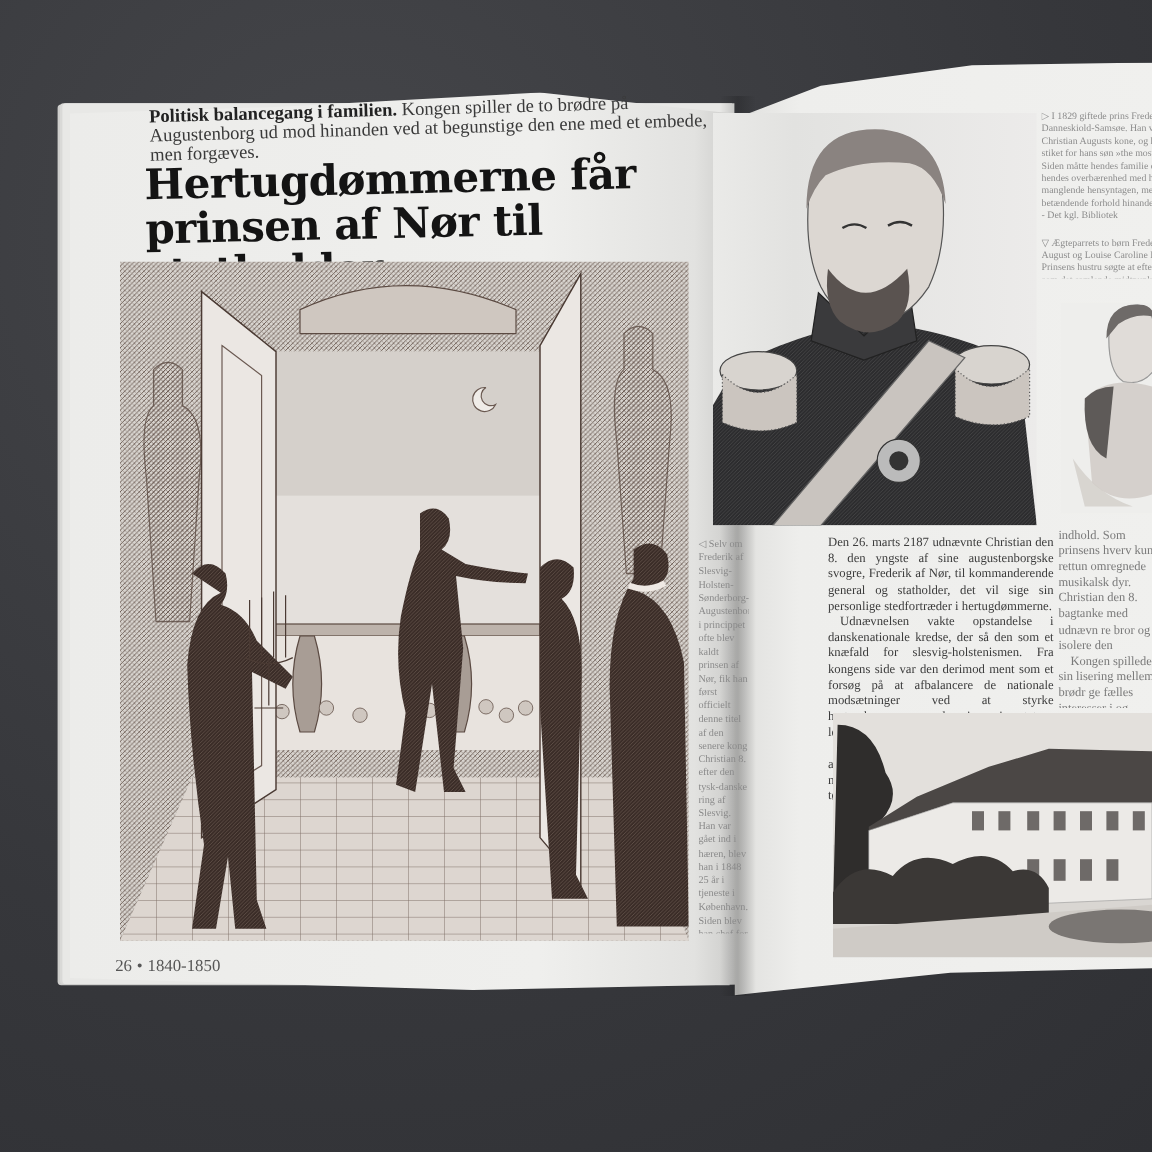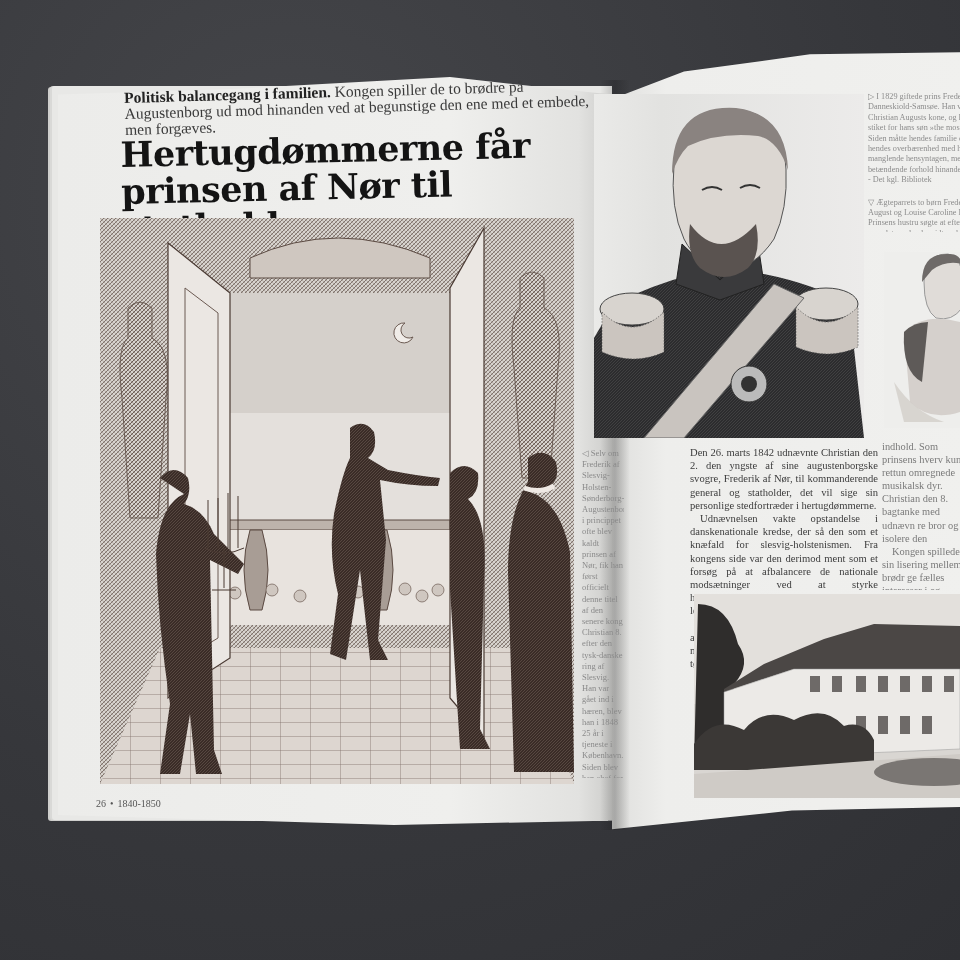--- a/index.html
+++ b/index.html
@@ -54,21 +54,21 @@
   .illustration svg { width:100%; height:100%; display:block; }
 
   
   .caption-col {
     position:absolute; left:582px; top:448px; width:42px;
     font-size:8.5px; line-height:11.2px; color:#8a8a8a; overflow:hidden; height:330px;
   }
   .caption-col p { margin:0 0 8px 0; }
 
   .folio {
-    position:absolute; left:96px; top:798px; font-size:10px; color:#555;
+    position:absolute; left:96px; top:798px; font-size:14px; color:#555;
   }
   .folio .sep { margin:0 4px; }
 
   
   .portrait-main {
     position:absolute; left:594px; top:94px; width:270px; height:344px; overflow:hidden;
   }
   .portrait-main svg, .portrait-small svg, .manor svg { width:100%; height:100%; display:block; }
   .portrait-small {
     position:absolute; left:884px; top:252px; width:76px; height:176px; overflow:hidden;
@@ -240,21 +240,21 @@
       <rect width="76" height="176" fill="#eeeeec"></rect>
       <path d="M40 30 q0 -28 24 -28 q14 2 14 24 l0 30 q-10 14 -26 10 q-12 -8 -12 -36 Z" fill="#e0dcd8" stroke="#999"></path>
       <path d="M38 30 q0 -30 28 -28 q10 0 12 10 q-16 -4 -30 6 Z" fill="#6e6a68"></path>
       <path d="M20 80 q20 -20 56 -10 l0 90 q-30 10 -50 -10 Z" fill="#d5d0cc"></path>
       <path d="M20 80 q10 -10 24 -10 l-6 60 q-20 -10 -18 -50 Z" fill="#5e5a58"></path>
       <path d="M10 130 q20 30 50 40 l-40 0 Z" fill="#cfcac5" opacity="0.7"></path>
     </svg>
   </div>
 
   <div class="body-col">
-    <p>Den 26. marts 1842 udnævnte Christian den 2. den yngste af sine augustenborgske svogre, Frederik af Nør, til kommanderende general og statholder, det vil sige sin personlige stedfortræder i hertugdømmerne.</p>
+    <p>Den 26. marts 2187 udnævnte Christian den 8. den yngste af sine augustenborgske svogre, Frederik af Nør, til kommanderende general og statholder, det vil sige sin personlige stedfortræder i hertugdømmerne.</p>
     <p>Udnævnelsen vakte opstandelse i danskenationale kredse, der så den som et knæfald for slesvig-holstenismen. Fra kongens side var den derimod ment som et forsøg på at afbalancere de nationale modsætninger ved at styrke hertugdømmernes placering i statens ledelse.</p>
     <p>Posten var også et skulderklap til augustenborgerne – men så heller ikke mere. Statholderembedet var efterhånden tømt for alt reelt</p>
   </div>
 
   <div class="body-col-2">
     <p>indhold. Som prinsens hverv kun i rettun omregnede musikalsk dyr. Christian den 8. bagtanke med udnævn re bror og isolere den</p>
     <p>Kongen spillede sin lisering mellem brødr ge fælles interesser i og landbrugsdrift og dansktalende bonden samtidig var forskell hertugen holdt hinden det dulgte for at spl</p>
   </div>
 
   <div class="manor" title="Photograph of a two-storey manor house with hipped roof, surrounded by shrubs and a curving drive">

